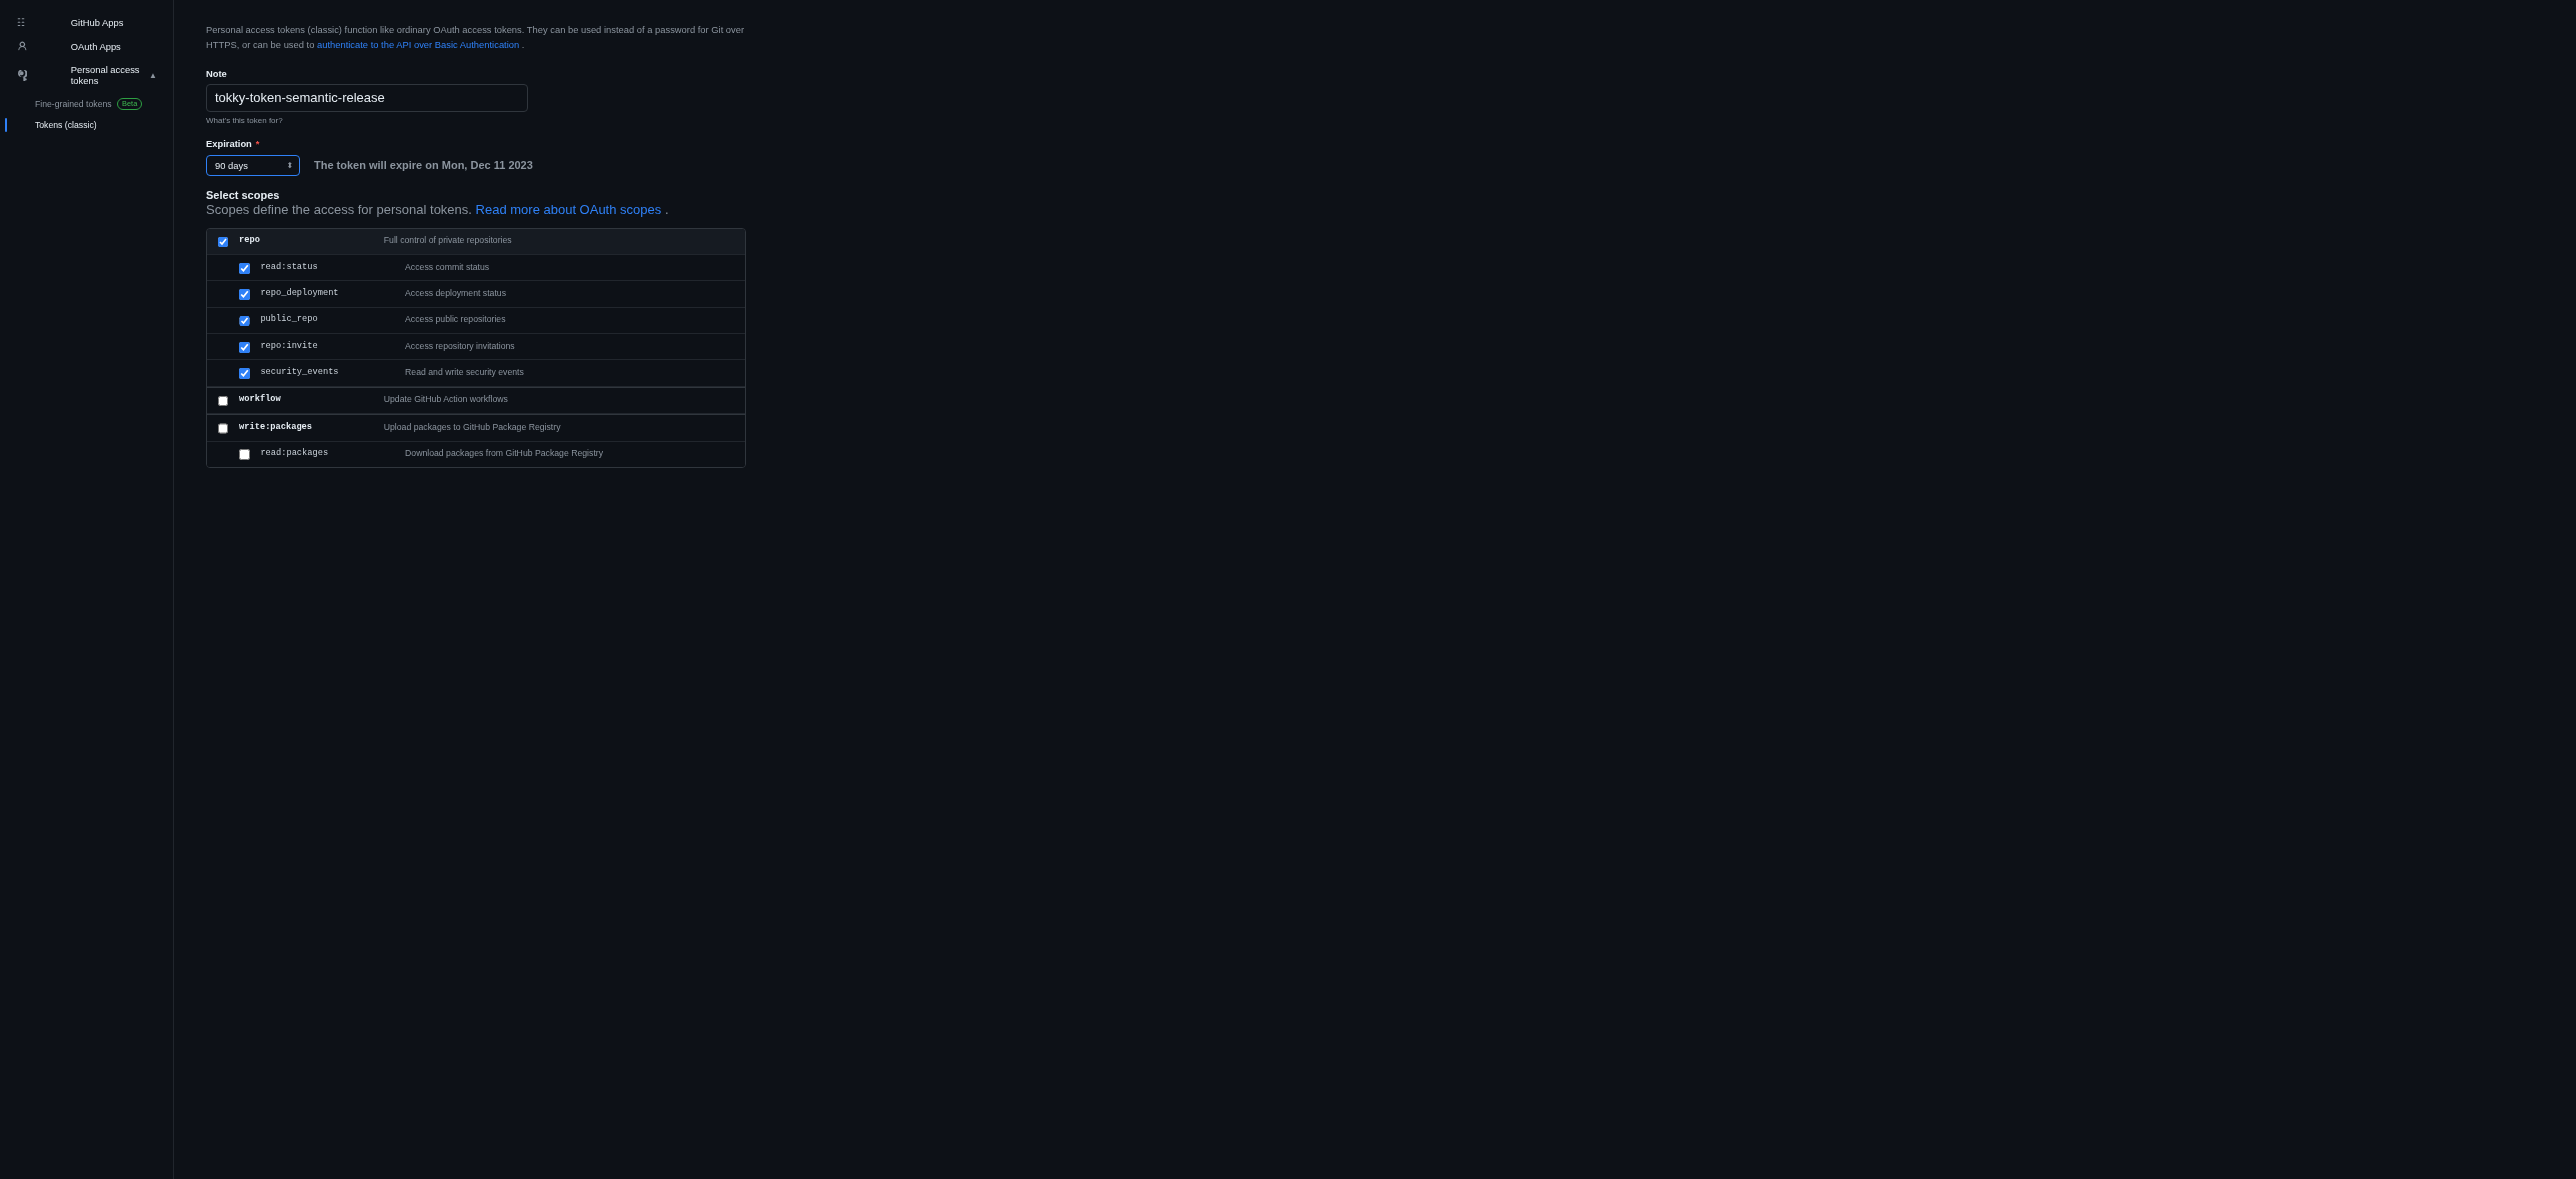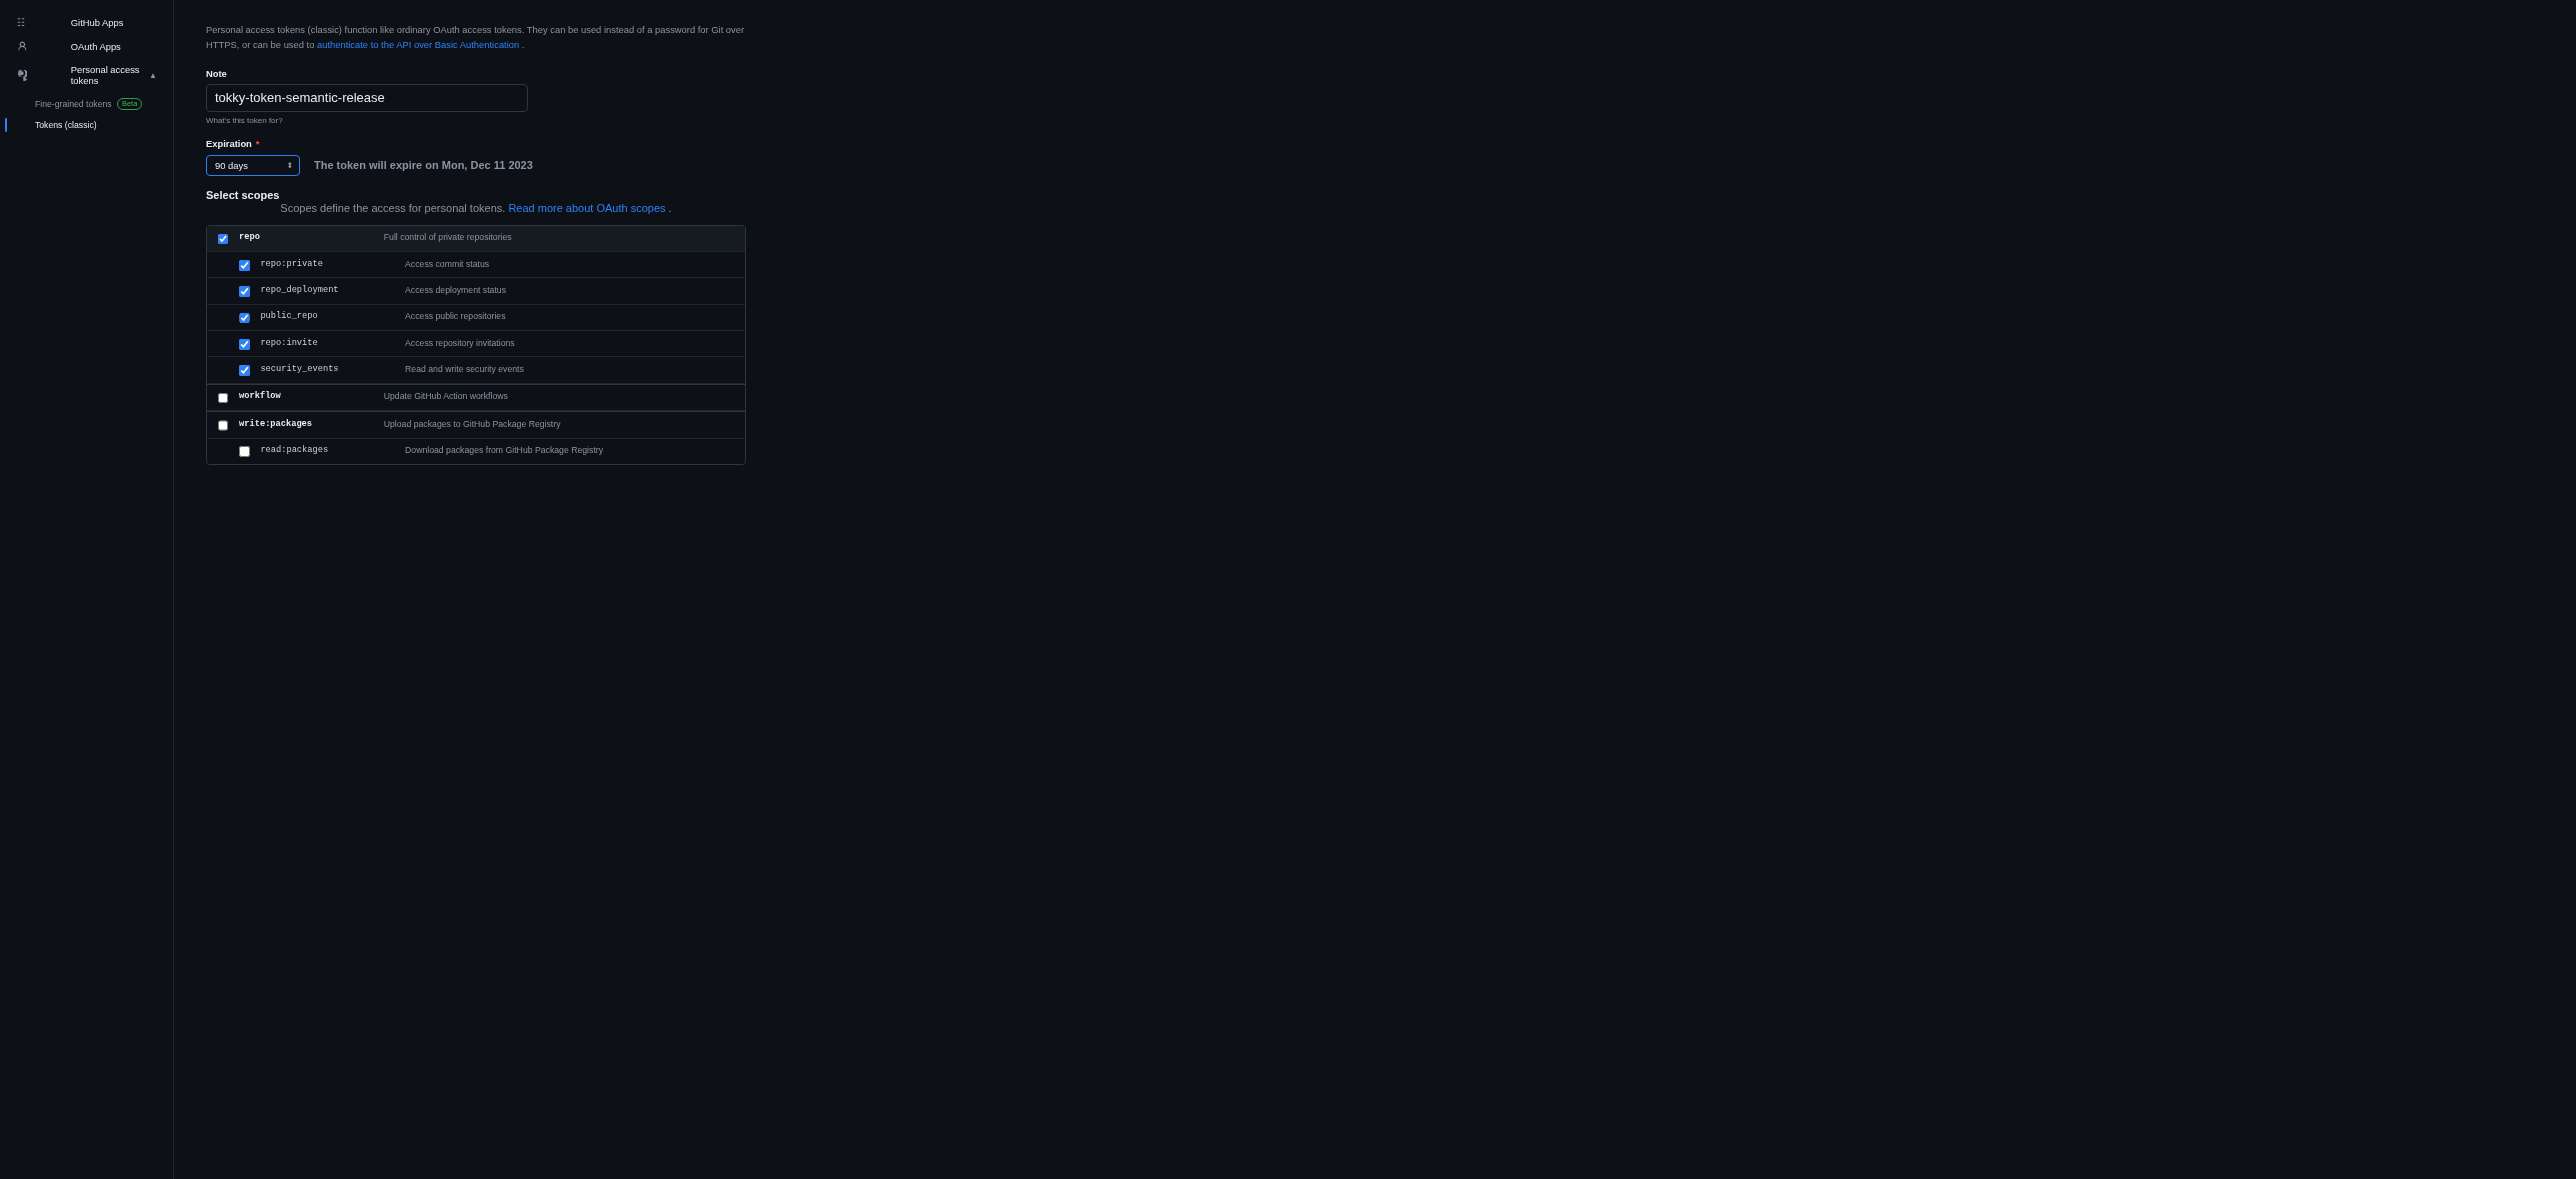--- a/index.html
+++ b/index.html
@@ -170,24 +170,23 @@
       margin-top: 5.4px;
     }
 
     .section-title {
       font-size: 11px;
       font-weight: 700;
       color: #e6edf3;
       margin-bottom: 1px;
     }
     .section-desc {
-      font-size: 11px;
+      font-size: 13px;
       color: #8b949e;
       margin-bottom: 10.7px;
-      text-align: center;
     }
     .section-desc a {
       color: #2f81f7;
       text-decoration: none;
     }
 
     
     .scopes-table {
       border: 0.7px solid #30363d;
       border-radius: 4px;
@@ -323,21 +322,21 @@
     <div class="scopes-table">
 
       <div class="scope-row parent-row">
         <input type="checkbox" class="scope-checkbox" checked="" style="">
         <span class="scope-name">repo</span>
         <span class="scope-desc">Full control of private repositories</span>
       </div>
 
       <div class="scope-row child-row">
         <input type="checkbox" class="scope-checkbox" checked="" style="">
-        <span class="scope-name child">repo:private</span>
+        <span class="scope-name child">read:status</span>
         <span class="scope-desc">Access commit status</span>
       </div>
       <div class="scope-row child-row">
         <input type="checkbox" class="scope-checkbox" checked="" style="">
         <span class="scope-name child">repo_deployment</span>
         <span class="scope-desc">Access deployment status</span>
       </div>
       <div class="scope-row child-row">
         <input type="checkbox" class="scope-checkbox" checked="" style="">
         <span class="scope-name child">public_repo</span>

